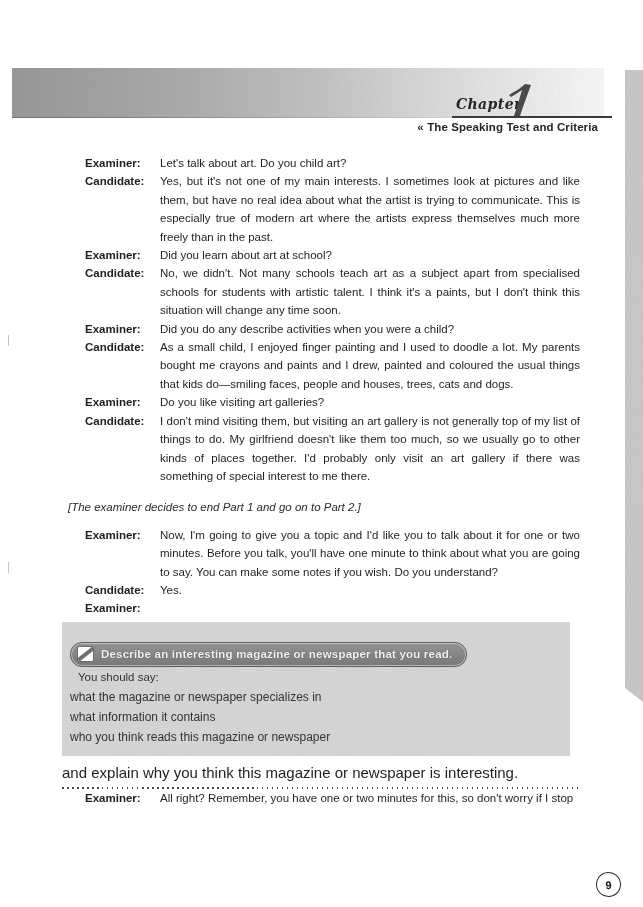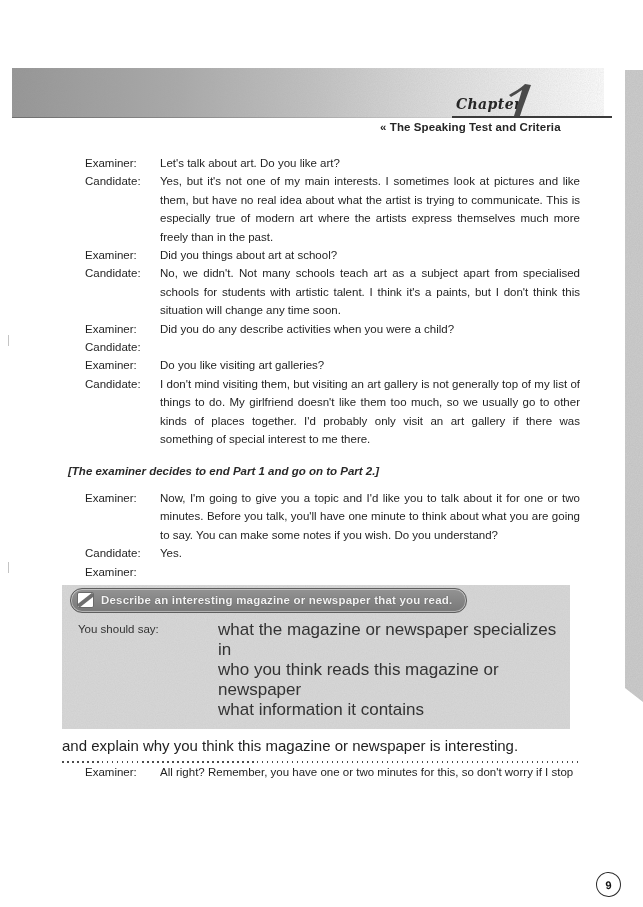--- a/index.html
+++ b/index.html
@@ -24,59 +24,59 @@
   
   .chapter-script{
     position:absolute;left:456px;top:96px;
     font-family:"DejaVu Serif", serif;
     font-style:italic;font-weight:bold;font-size:14px;color:#262626;
     letter-spacing:.4px;z-index:3;
   }
   .chapter-num{position:absolute;left:506px;top:83px;z-index:3;}
   .header-rule{position:absolute;left:452px;top:116px;width:160px;height:2px;background:#3b3b3b;z-index:3;}
   .header-subtitle{
-    position:absolute;left:380px;top:121px;width:232px;
-    font-weight:bold;font-size:11.5px;color:#262626;z-index:3;
+    position:absolute;left:366px;top:121px;width:232px;
+    text-align:right;font-weight:bold;font-size:11.5px;color:#262626;z-index:3;
     letter-spacing:.1px;
   }
   
   .content{
     position:absolute;left:68px;top:154px;width:512px;
     font-size:11.5px;line-height:18.4px;
   }
   .turn{display:flex;}
-  .speaker{width:92px;padding-left:17px;box-sizing:border-box;font-weight:normal;flex:none;}
+  .speaker{width:92px;padding-left:17px;box-sizing:border-box;font-weight:bold;flex:none;}
   .utterance{flex:1;text-align:justify;}
-  .stage{font-weight:bold;font-style:italic;margin:13px 0 9px 0;color:#2a2a2a;}
+  .stage{font-weight:normal;font-style:italic;margin:13px 0 9px 0;color:#2a2a2a;}
   
   .cue-card{
     position:relative;
     margin:4px 0 0 -6px;width:508px;box-sizing:border-box;
     background:var(--cue_box_bg,#d8d8d8);
-    padding:3px 8px 9px 8px;
+    padding:20px 8px 9px 8px;
   }
   .cue-pill{
     position:relative;z-index:2;
     display:flex;align-items:center;gap:7px;
     width:fit-content;max-width:96%;
     background:linear-gradient(#939393,#787878);
     border:1px solid #5e5e5e;border-radius:12px;
     box-shadow:inset 0 0 0 1px rgba(230,230,230,.55);
     padding:2px 14px 3px 6px;
   }
   .cue-pill-title{color:#f4f4f4;font-weight:bold;font-size:11.5px;letter-spacing:.2px;
     text-shadow:0 0 1px rgba(40,40,40,.8);}
   .pencil-badge{width:15px;height:14px;background:#ffffff;border:1px solid #6a6a6a;border-radius:2px;
     position:relative;flex:none;overflow:hidden;}
   .pencil-badge span{position:absolute;left:-2px;top:5px;width:20px;height:4px;background:#6f6f6f;
     transform:rotate(-38deg);}
-  .cue-grid{position:relative;z-index:2;display:flex;margin-top:7px;}
+  .cue-grid{position:relative;z-index:2;display:flex;margin-top:1px;flex-direction:column;}
   .cue-lead{width:148px;padding-left:8px;box-sizing:border-box;flex:none;font-size:11.5px;color:#333;}
   .cue-points{flex:1;}
-  .cue-point{line-height:20px;font-size:17px;color:#333;}
+  .cue-point{line-height:20px;font-size:12px;color:#333;}
   .cue-closing{margin:8px 0 0 -6px;font-size:15px;}
   .dotted-divider{
     margin:5px 0 0 -6px;width:518px;height:2px;
     background:repeating-linear-gradient(to right,#4a4a4a 0 1.5px,transparent 1.5px 5px);
   }
   
   .page-badge{
     position:absolute;left:596px;top:872px;width:23px;height:23px;
     border:1.5px solid #2c2c2c;border-radius:50%;
     display:flex;align-items:center;justify-content:center;
@@ -125,40 +125,41 @@
       </svg>
   </div>
   <div class="margin-tick" style="top:335px"></div>
   <div class="margin-tick" style="top:562px"></div>
 
   <div class="content">
 
     <div>
         <div class="turn">
           <div class="speaker">Examiner:</div>
-          <div class="utterance">Let's talk about art. Do you like art?</div>
+          <div class="utterance">Let's talk about art. Do you child art?</div>
         </div>
         <div class="turn">
           <div class="speaker">Candidate:</div>
           <div class="utterance">Yes, but it's not one of my main interests. I sometimes look at pictures and like them, but have no real idea about what the artist is trying to communicate. This is especially true of modern art where the artists express themselves much more freely than in the past.</div>
         </div>
         <div class="turn">
           <div class="speaker">Examiner:</div>
-          <div class="utterance">Did you things about art at school?</div>
+          <div class="utterance">Did you learn about art at school?</div>
         </div>
         <div class="turn">
           <div class="speaker">Candidate:</div>
           <div class="utterance">No, we didn't. Not many schools teach art as a subject apart from specialised schools for students with artistic talent. I think it's a paints, but I don't think this situation will change any time soon.</div>
         </div>
         <div class="turn">
           <div class="speaker">Examiner:</div>
           <div class="utterance">Did you do any describe activities when you were a child?</div>
         </div>
         <div class="turn">
           <div class="speaker">Candidate:</div>
+          <div class="utterance">As a small child, I enjoyed finger painting and I used to doodle a lot. My parents bought me crayons and paints and I drew, painted and coloured the usual things that kids do—smiling faces, people and houses, trees, cats and dogs.</div>
         </div>
         <div class="turn">
           <div class="speaker">Examiner:</div>
           <div class="utterance">Do you like visiting art galleries?</div>
         </div>
         <div class="turn">
           <div class="speaker">Candidate:</div>
           <div class="utterance">I don't mind visiting them, but visiting an art gallery is not generally top of my list of things to do. My girlfriend doesn't like them too much, so we usually go to other kinds of places together. I'd probably only visit an art gallery if there was something of special interest to me there.</div>
         </div>
         <div class="stage">[The examiner decides to end Part 1 and go on to Part 2.]</div>
@@ -182,22 +183,22 @@
       <div class="cue-pill">
         <span class="pencil-badge">
             <span></span>
           </span>
         <span class="cue-pill-title">Describe an interesting magazine or newspaper that you read.</span>
       </div>
       <div class="cue-grid">
         <div class="cue-lead">You should say:</div>
         <div class="cue-points">
             <div class="cue-point">what the magazine or newspaper specializes in</div>
+            <div class="cue-point">what information it contains</div>
             <div class="cue-point">who you think reads this magazine or newspaper</div>
-            <div class="cue-point">what information it contains</div>
           </div>
       </div>
     </div>
 
     <div class="cue-closing">and explain why you think this magazine or newspaper is interesting.</div>
 
     <div class="dotted-divider"></div>
 
     <div>
         <div class="turn">

